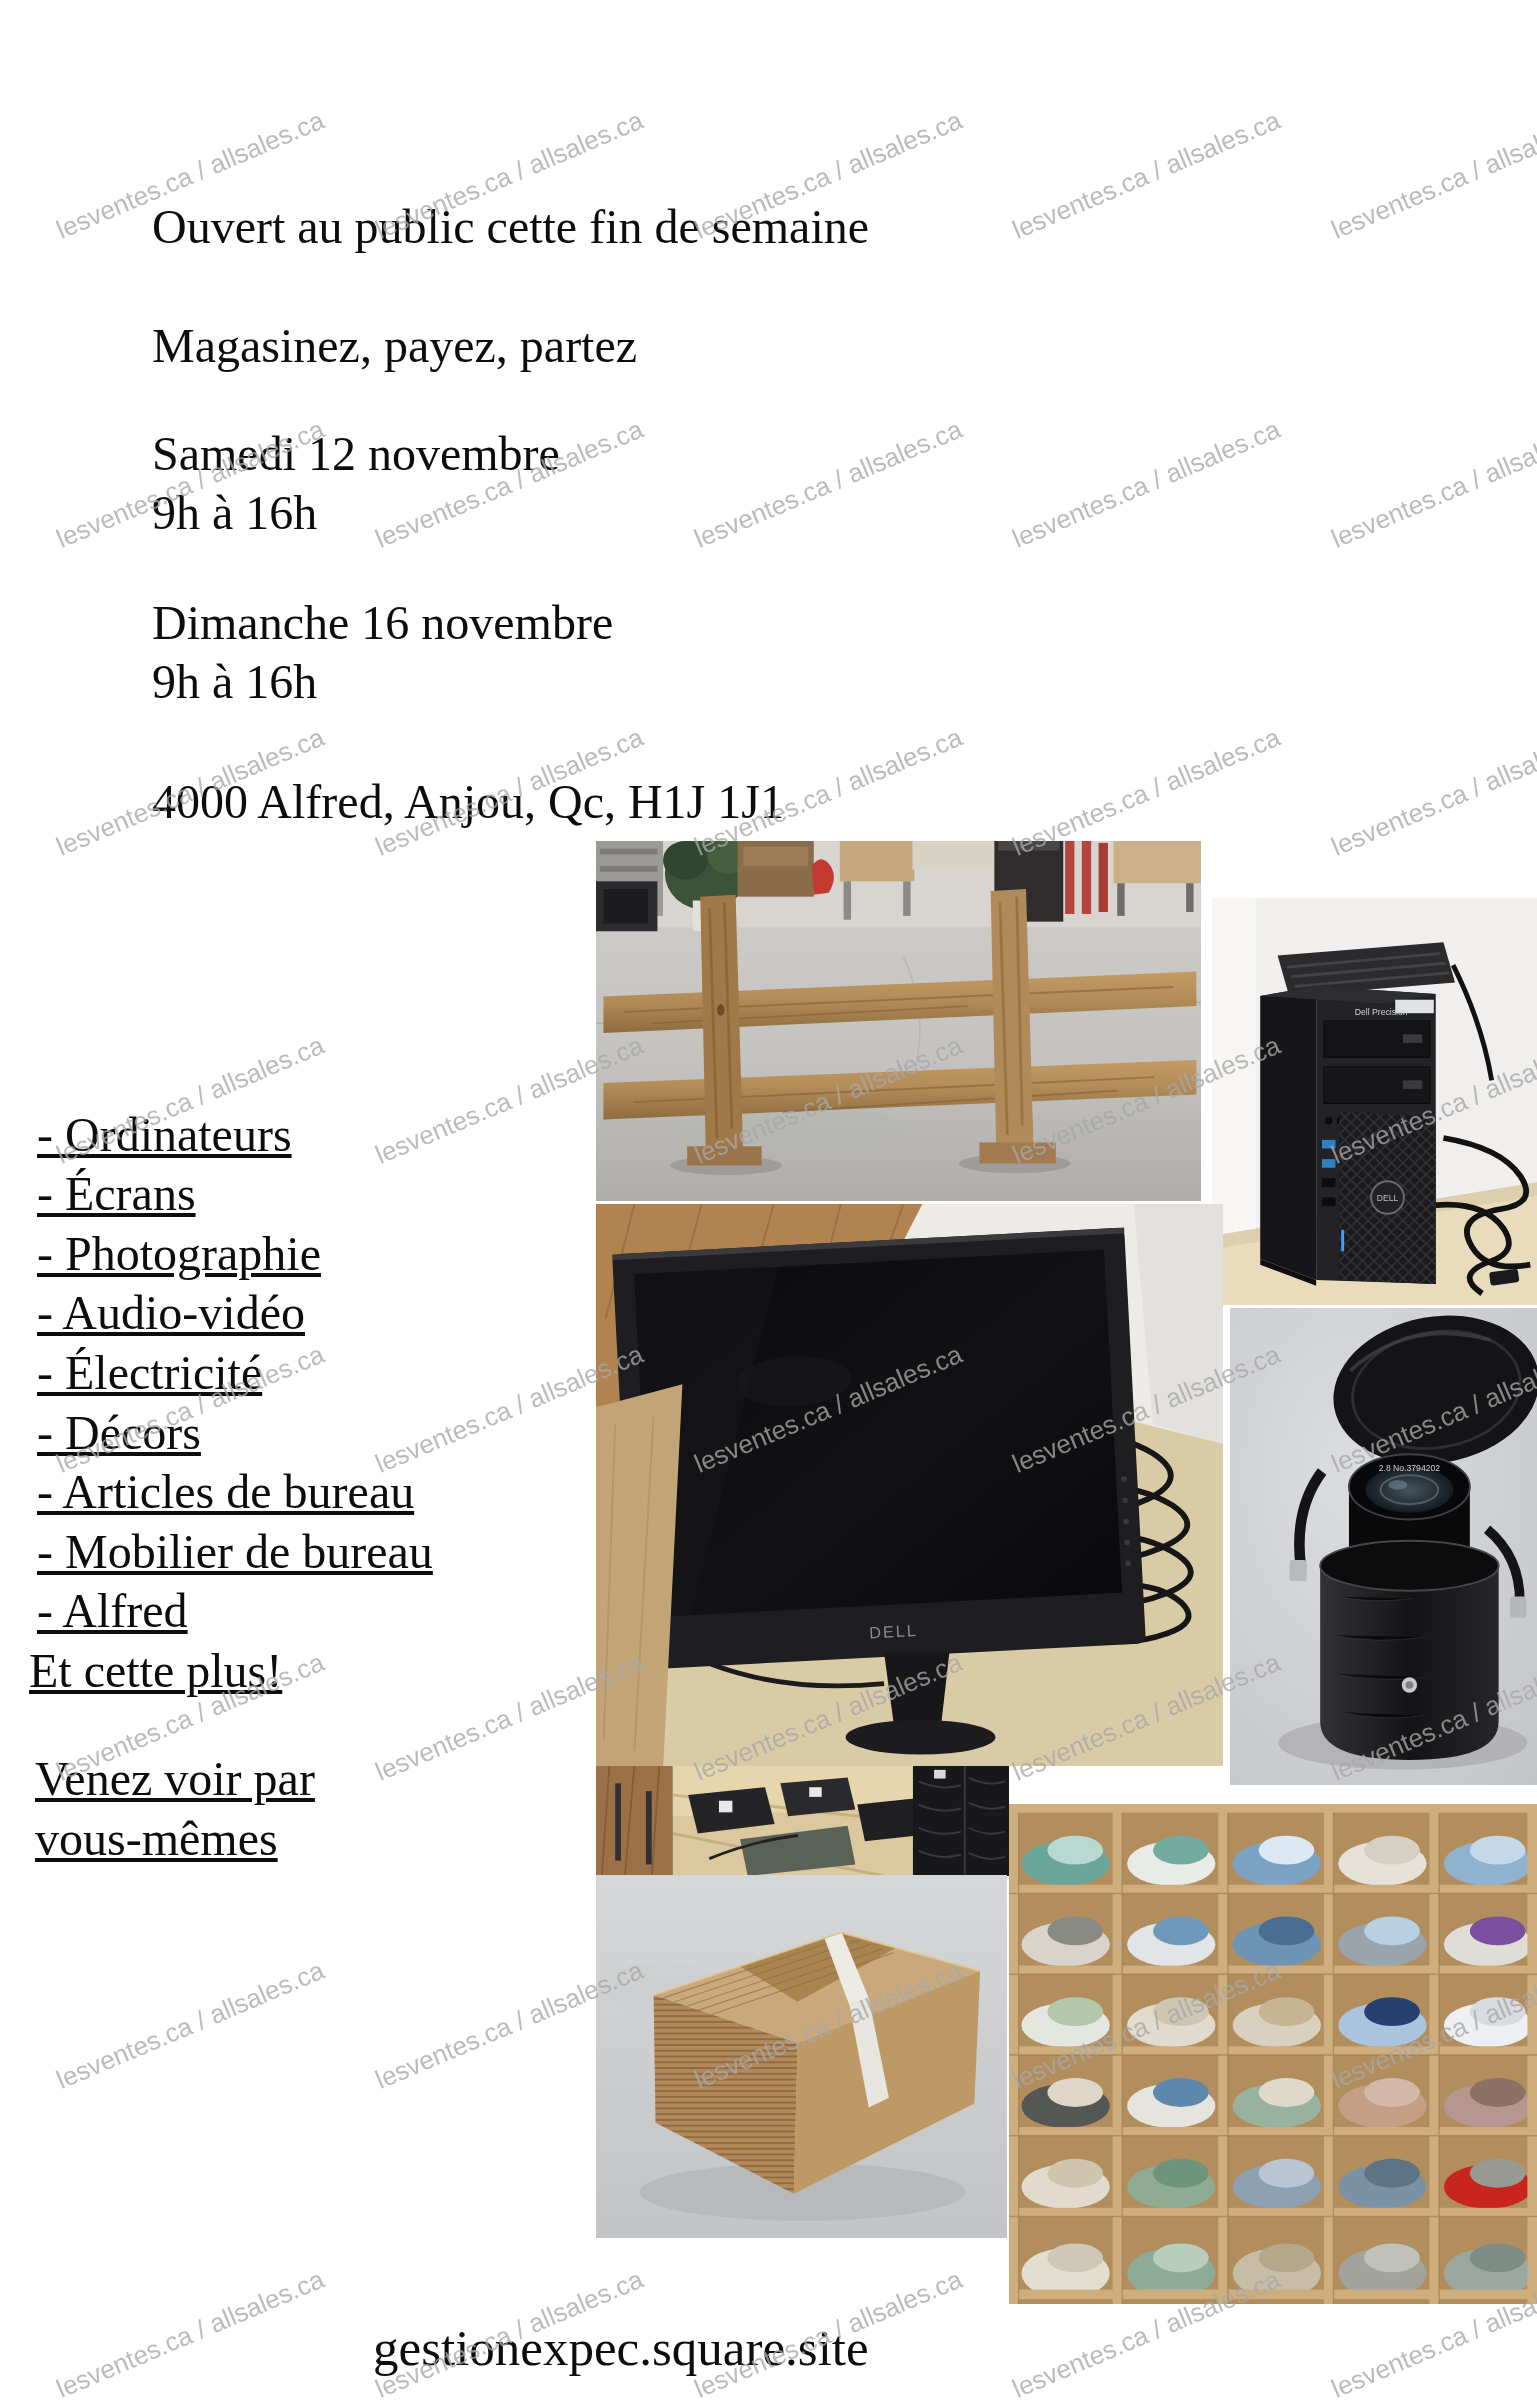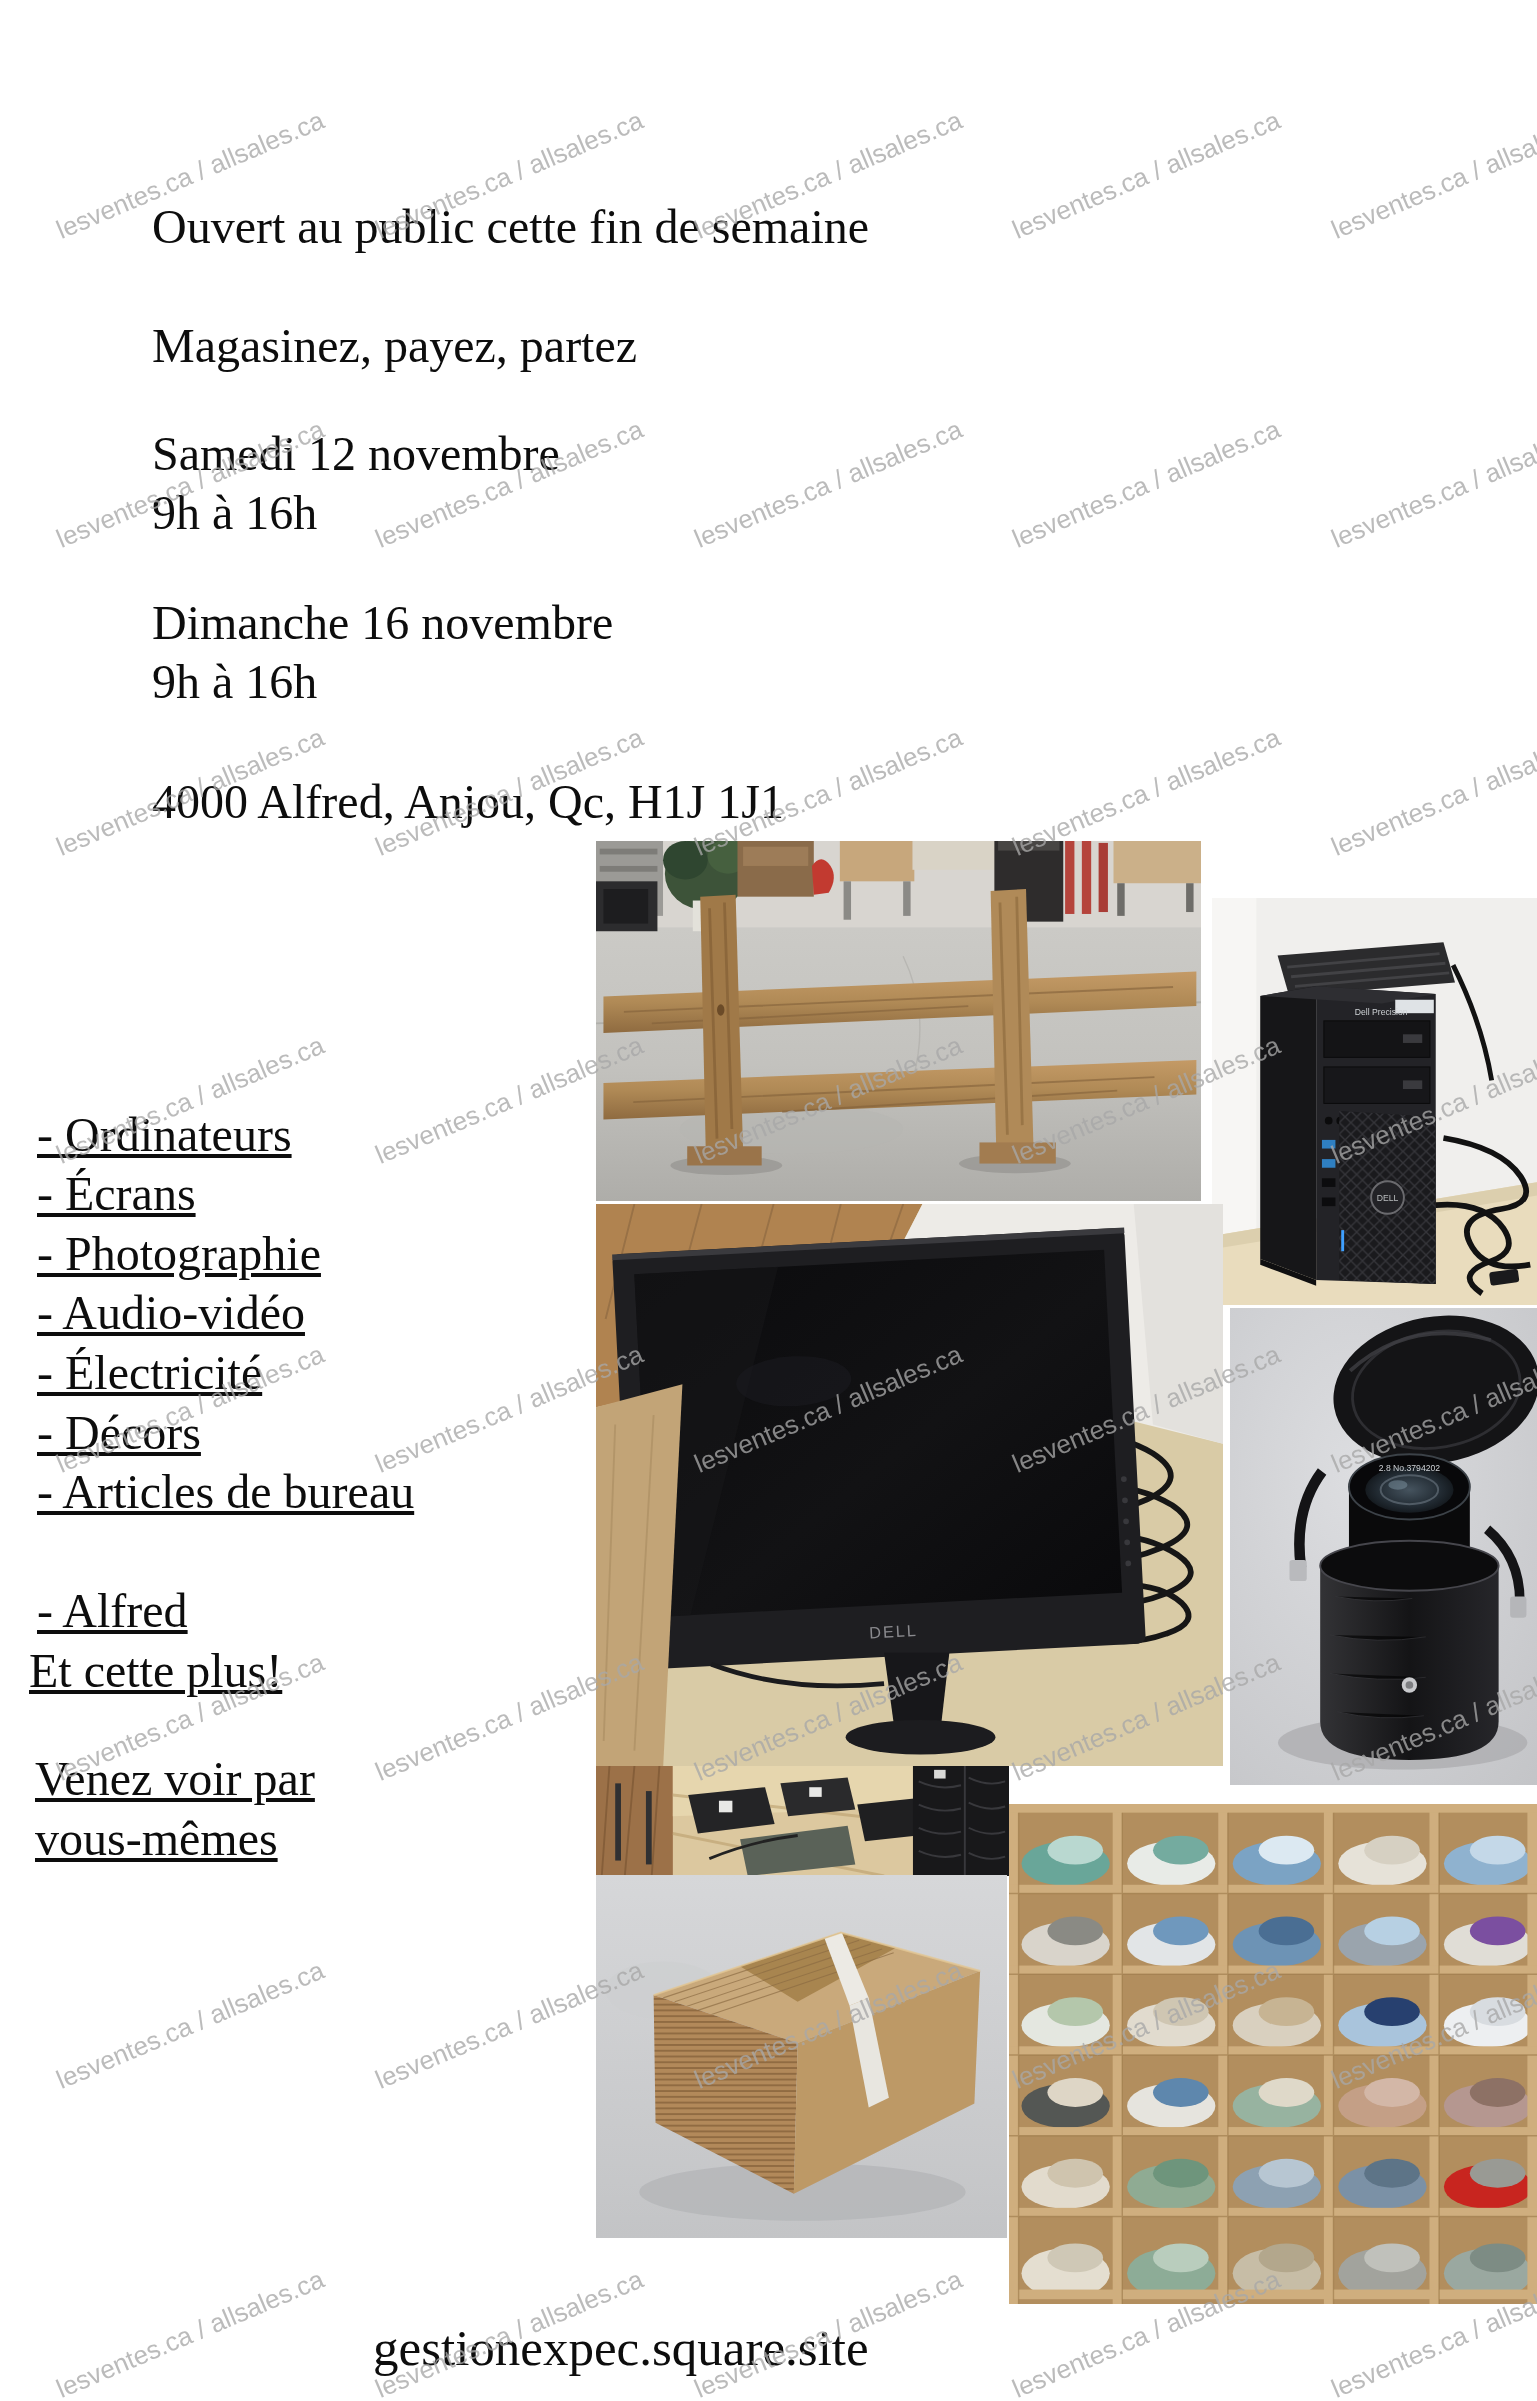--- a/index.html
+++ b/index.html
@@ -34,20 +34,21 @@
   <div class="t bl" style="top:774px">4000 Alfred, Anjou, Qc, H1J 1J1</div>
 
 
   <div class="t ll" style="top:1107px">- Ordinateurs</div>
   <div class="t ll" style="top:1166px">- Écrans</div>
   <div class="t ll" style="top:1226px">- Photographie</div>
   <div class="t ll" style="top:1285px">- Audio-vidéo</div>
   <div class="t ll" style="top:1345px">- Électricité</div>
   <div class="t ll" style="top:1405px">- Décors</div>
   <div class="t ll" style="top:1464px">- Articles de bureau</div>
+  <div class="t ll" style="top:1524px">- Mobilier de bureau</div>
   <div class="t ll" style="top:1583px">- Alfred</div>
   <div class="t ll" style="top:1643px;left:29px">Et cette plus!</div>
 
   <div class="t ll" style="top:1751px;left:35px">Venez voir par</div>
   <div class="t ll" style="top:1811px;left:35px">vous-mêmes</div>
 
   <div class="photo" style="left:596px;top:841px;width:605px;height:360px">
     <svg viewBox="0 0 650 375" preserveAspectRatio="none">
       <defs>
         <linearGradient id="flr" x1="0" y1="0" x2="0" y2="1">

